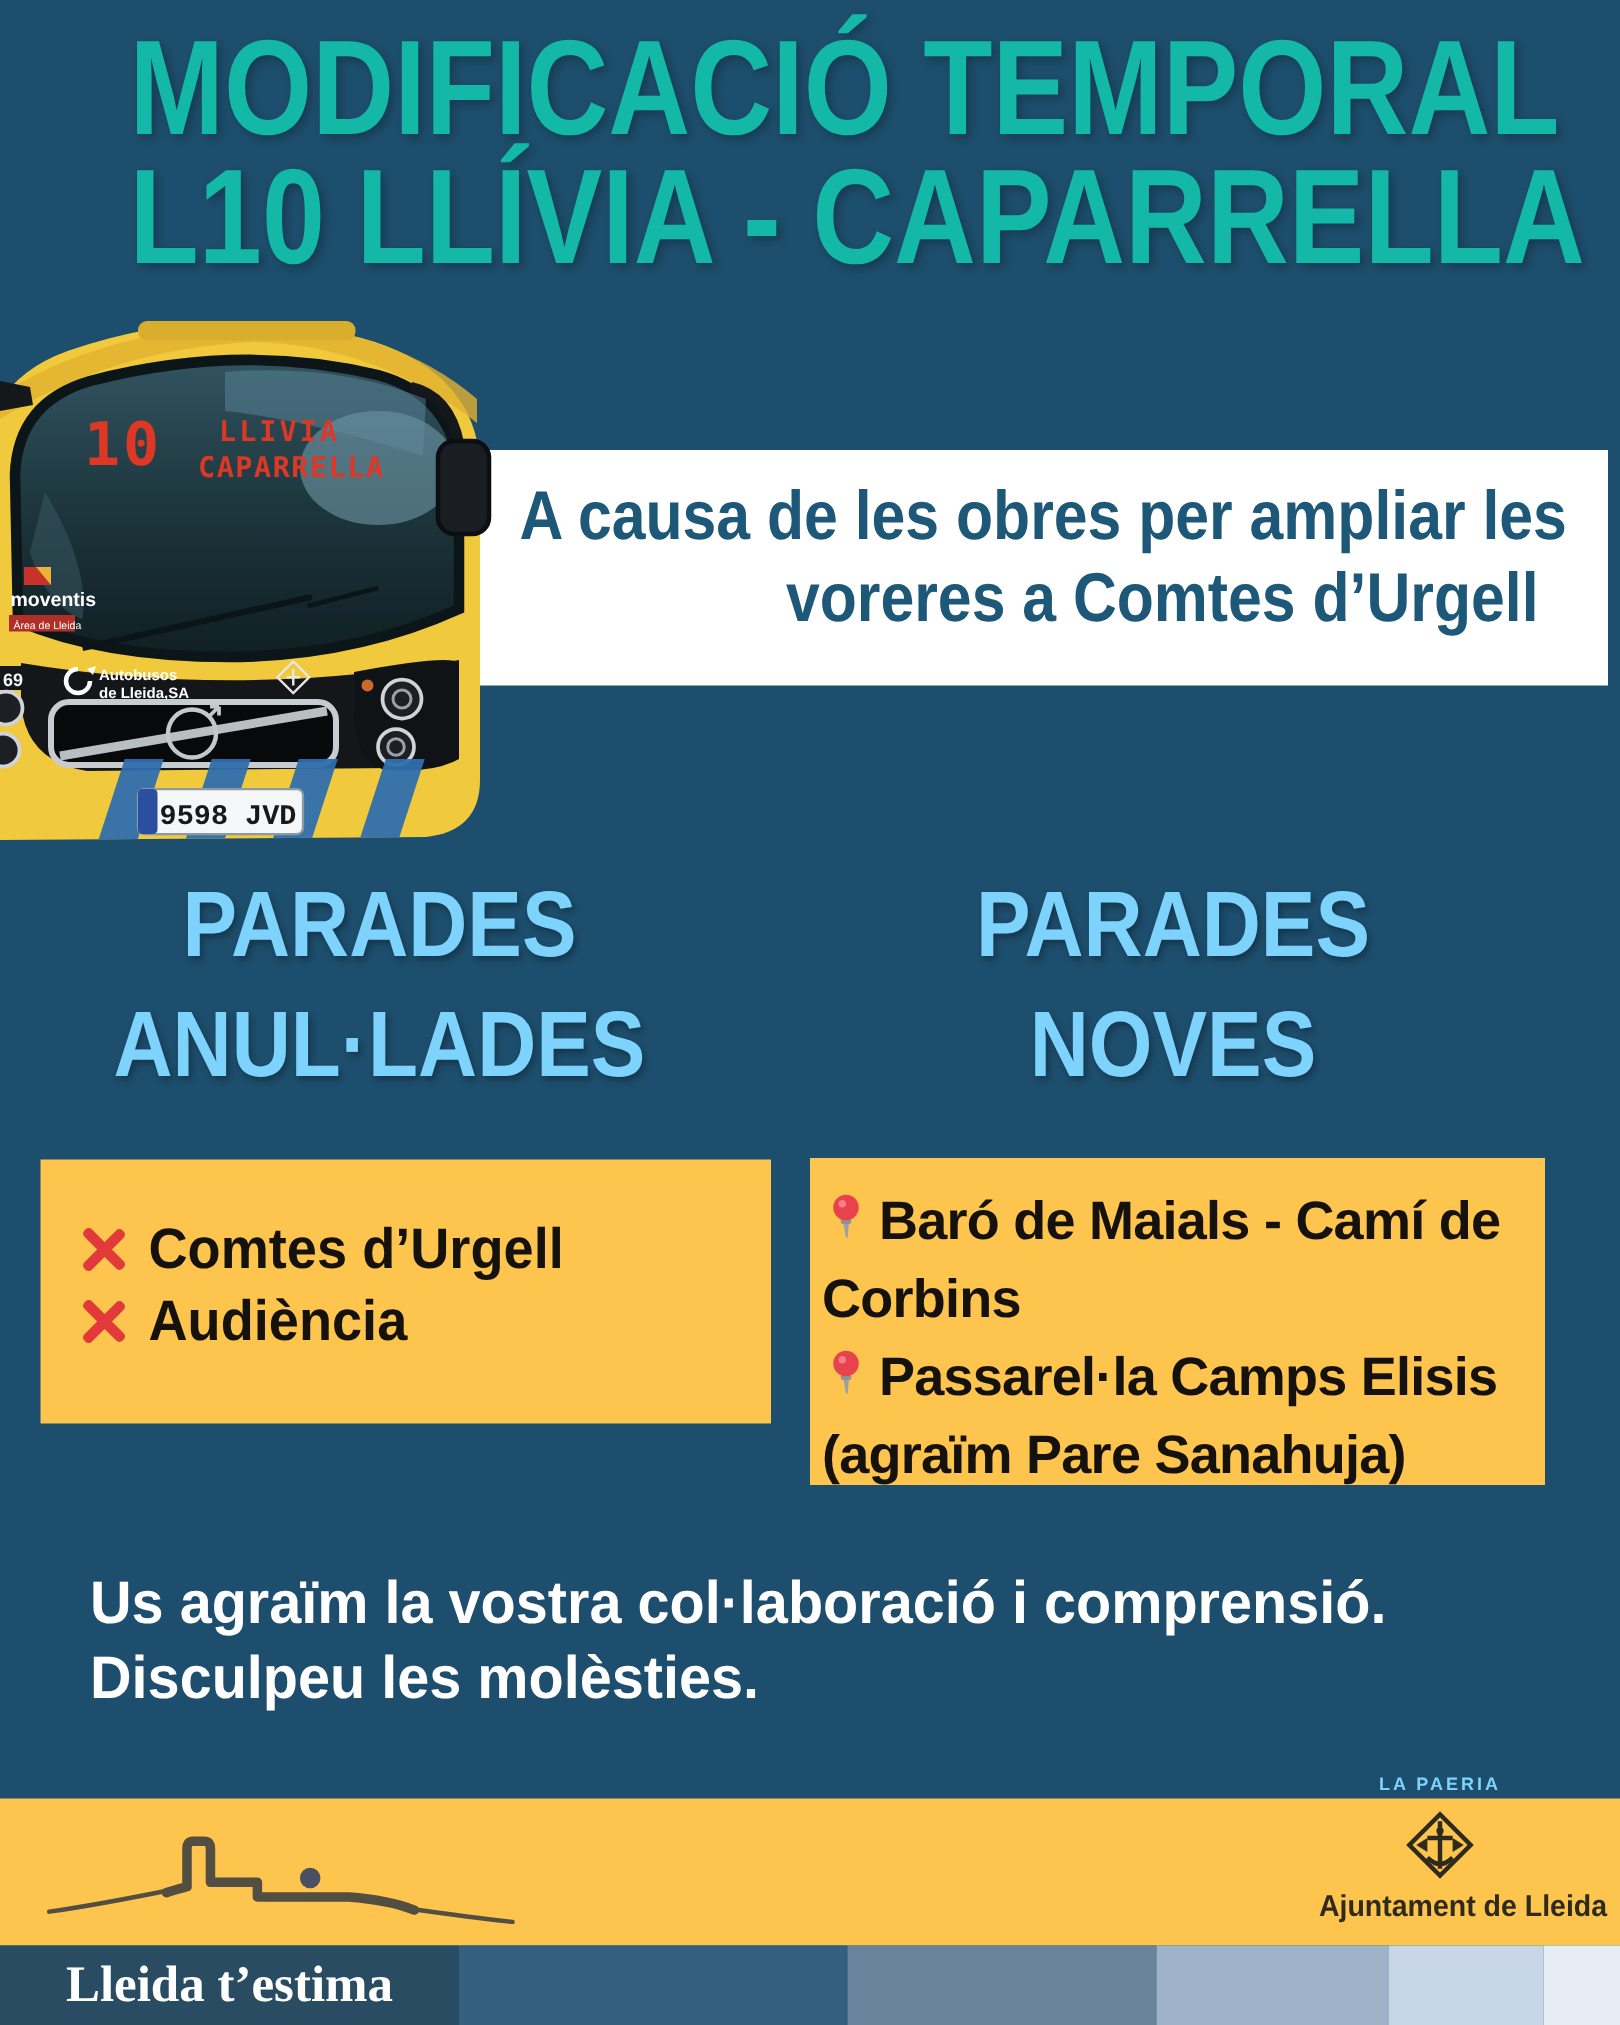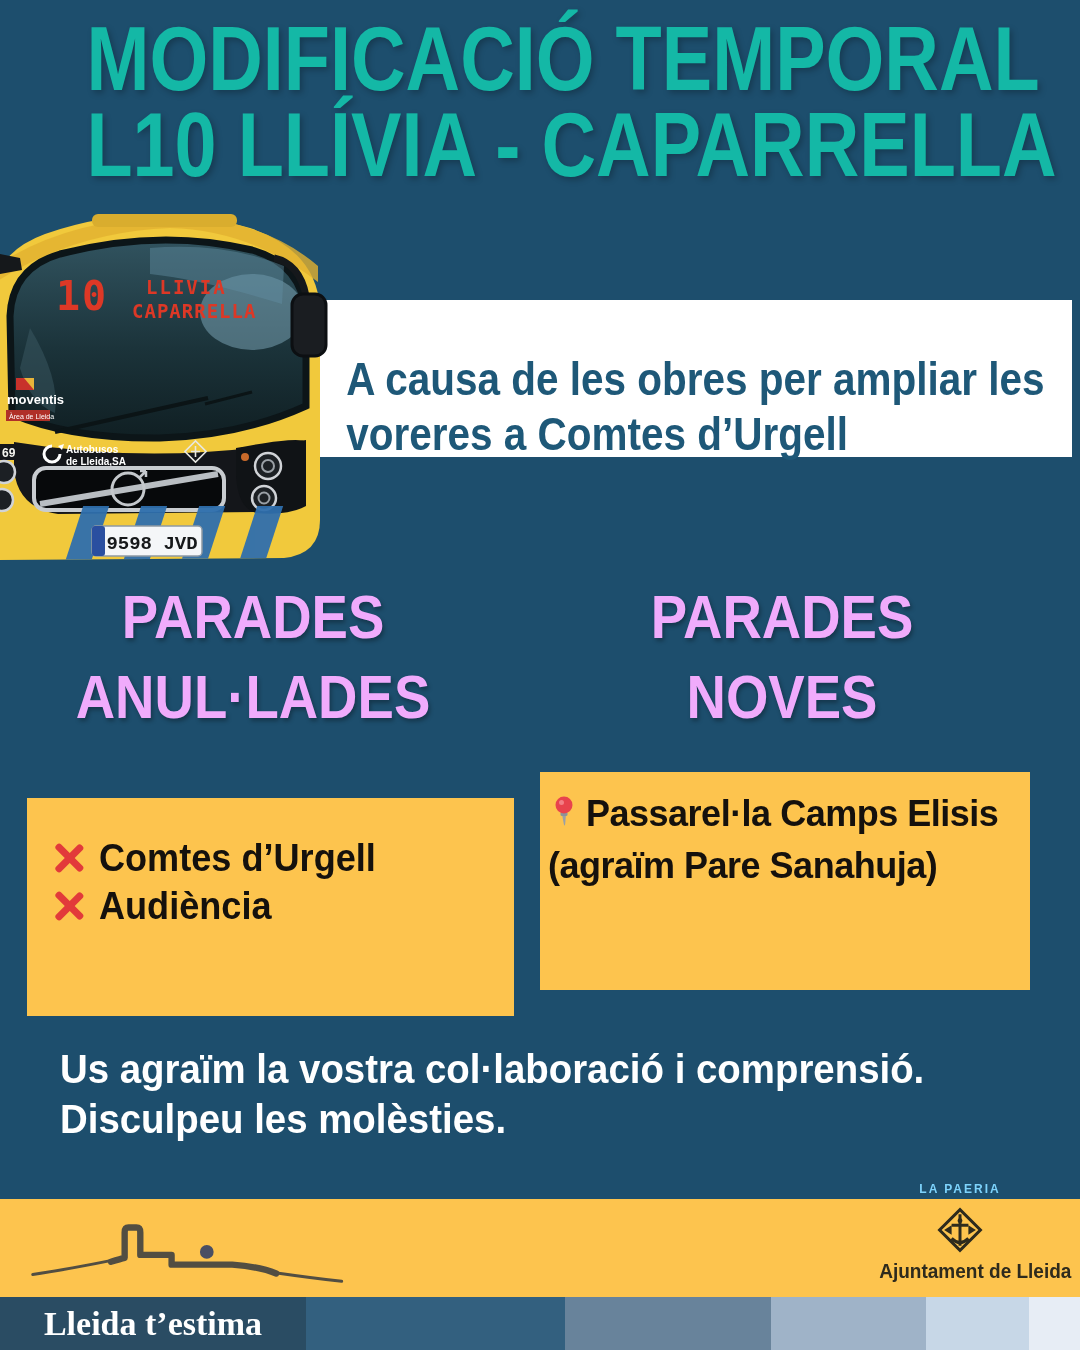--- a/index.html
+++ b/index.html
@@ -9,35 +9,35 @@
     font-family:"Liberation Sans",sans-serif;
     -webkit-font-smoothing:antialiased;
   }
   
   .title{position:absolute;top:16px;left:0;width:1080px;text-align:center;color:#14b8a6;
     font-weight:700;font-size:90px;line-height:86px;letter-spacing:0px;}
   .title .cond{display:block;transform:scaleX(.84);transform-origin:50% 50%;
     text-shadow:3px 3px 7px rgba(0,0,0,.25);white-space:nowrap;}
   
   .band{position:absolute;top:300px;left:0;width:1072px;height:157px;background:#ffffff;}
-  .band-text{position:absolute;top:316px;left:300px;width:772px;text-align:left;
-    color:#1e5878;font-weight:700;font-size:46px;line-height:55px;margin-top:36px;}
+  .band-text{position:absolute;top:316px;left:300px;width:772px;text-align:right;
+    color:#1e5878;font-weight:700;font-size:46px;line-height:55px;}
   .band-text .cond{display:block;transform:scaleX(.88);transform-origin:50% 50%;white-space:nowrap;}
   
   .bus{position:absolute;top:208px;left:0;width:336px;height:352px;z-index:5;}
   
-  .colTitle{position:absolute;top:577px;width:460px;text-align:center;color:#f0abfc;
+  .colTitle{position:absolute;top:577px;width:460px;text-align:center;color:#7dd3fc;
     font-weight:700;font-size:62px;line-height:80px;}
   .colTitle .cond{display:block;transform:scaleX(.88);transform-origin:50% 50%;
     text-shadow:2px 3px 5px rgba(0,0,0,.3);white-space:nowrap;}
   .colTitle.left{left:23px;}
   .colTitle.right{left:552px;}
   
   .ybox{position:absolute;background:#fdc44e;}
-  .ybox.cancelled{left:27px;top:773px;width:487px;height:218px;padding:0;margin-top:25px;}
+  .ybox.cancelled{left:27px;top:773px;width:487px;height:176px;padding:0;}
   .ybox.noves{left:540px;top:772px;width:490px;height:218px;}
   .stop-row{display:flex;align-items:center;height:48px;margin-left:26px;}
   .stop-row:first-child{margin-top:36px;}
   .stop-row .xicon{flex:0 0 32px;height:32px;margin-right:14px;}
   .stop-row .lbl{color:#15110d;font-weight:700;font-size:38px;transform:scaleX(.95);transform-origin:0 50%;white-space:nowrap;}
   .stops-text{padding:16px 10px 0 8px;color:#15110d;font-weight:700;font-size:36px;line-height:52px;
     letter-spacing:-0.5px;}
   .stops-text .entry{display:block;}
   .pin{display:inline-block;width:24px;height:36px;vertical-align:-6px;margin:0 10px 0 4px;}
   
@@ -196,20 +196,26 @@
   </div>
 </div>
 
 <div class="ybox noves">
   <div class="stops-text">
     <span class="entry"><svg class="pin" viewBox="0 0 24 36">
           <path d="M10,18 L14,18 L13.2,28 Q12.5,31 11.8,28 Z" fill="#9aa0a6"></path>
           <rect x="8.5" y="16" width="7" height="4" rx="1.5" fill="#8d9399"></rect>
           <circle cx="12" cy="9" r="8.5" fill="#e8434d"></circle>
           <circle cx="9.5" cy="6.5" r="2.5" fill="#f58d93" opacity=".8"></circle>
+        </svg><span>Baró de Maials - Camí de Corbins</span></span>
+    <span class="entry"><svg class="pin" viewBox="0 0 24 36">
+          <path d="M10,18 L14,18 L13.2,28 Q12.5,31 11.8,28 Z" fill="#9aa0a6"></path>
+          <rect x="8.5" y="16" width="7" height="4" rx="1.5" fill="#8d9399"></rect>
+          <circle cx="12" cy="9" r="8.5" fill="#e8434d"></circle>
+          <circle cx="9.5" cy="6.5" r="2.5" fill="#f58d93" opacity=".8"></circle>
         </svg><span>Passarel·la Camps Elisis (agraïm Pare Sanahuja)</span></span>
   </div>
 </div>
 
 <div class="thanks">
   <div>Us agraïm la vostra col·laboració i comprensió.</div>
   <div>Disculpeu les molèsties.</div>
 </div>
 
 <div class="lapaeria">LA PAERIA</div>

